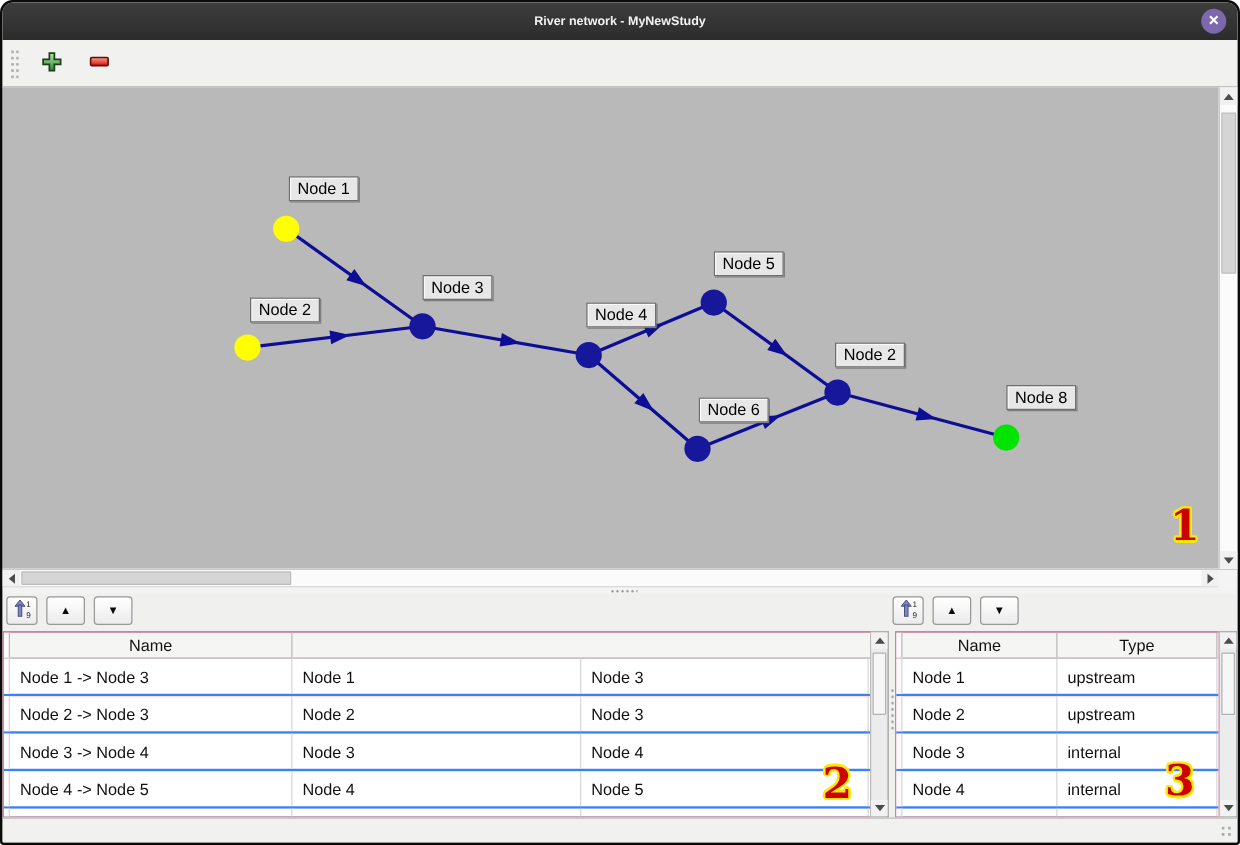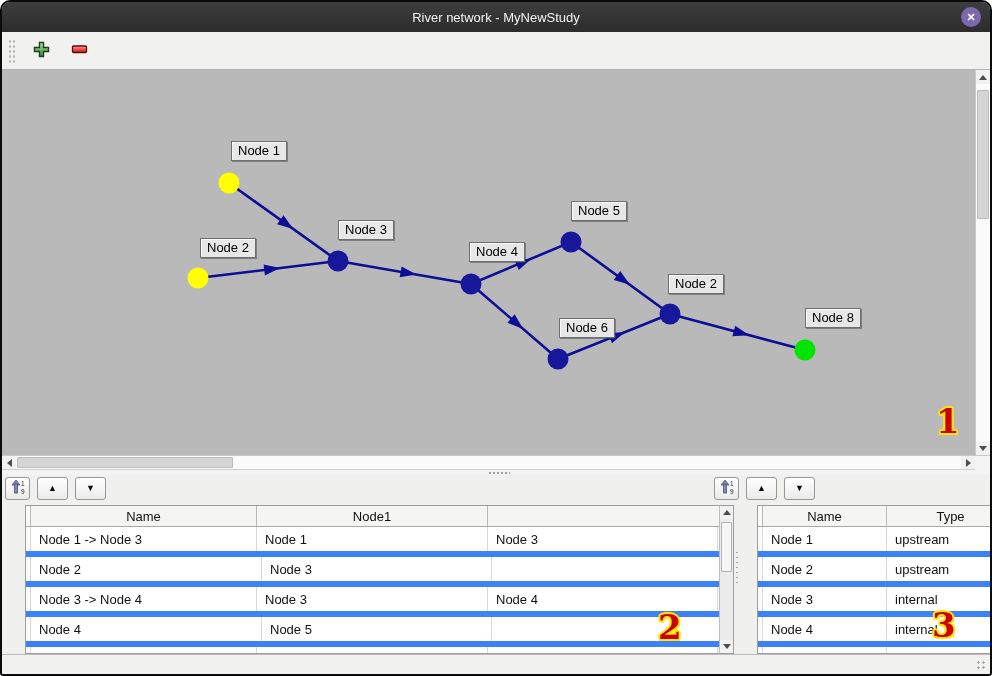--- a/index.html
+++ b/index.html
@@ -9,21 +9,21 @@
     width:992px; height:676px; border:2px solid #0b0b0b;
     border-radius:10px 10px 3px 3px; overflow:hidden; background:#f0f0ef;
     position:relative;
   }
 
   
   .titlebar {
     height:30px; background:linear-gradient(#3d3d3d,#2c2c2c);
     display:flex; align-items:center; justify-content:center; position:relative;
   }
-  .titlebar .title { color:#f3f3f3; font-size:13px; font-weight:normal; }
+  .titlebar .title { color:#f3f3f3; font-size:10px; font-weight:bold; }
   .close-btn {
     position:absolute; right:9px; top:5px; width:20px; height:20px; border-radius:50%;
     background:#7b68ad; border:none; color:#ffffff; font-size:11px; font-weight:bold;
     line-height:20px; text-align:center; cursor:pointer; padding:0;
   }
 
   
   .toolbar {
     height:38px; background:#f1f1ef; border-bottom:1px solid #b3b3b3;
     display:flex; align-items:center; gap:14px; padding-left:6px;
@@ -80,24 +80,24 @@
   .pt-btn {
     height:23px; background:linear-gradient(#ffffff,#ebebeb); border:1px solid #989898;
     border-radius:3px; display:flex; align-items:center; justify-content:center; cursor:pointer; padding:0;
   }
   .pt-btn.sort { width:25px; } .pt-btn.move { width:31px; }
   .pt-btn .tri { font-size:9px; color:#0a0a0a; line-height:9px; }
 
   
   .tables-row { height:152px; background:#f0f0ef; position:relative; padding-top:3px; display:flex; }
   .twrap { display:flex; height:149px; }
-  .tbl { background:#ec4899; border:1px solid #9c9c9c; border-right:none; overflow:hidden;margin-left:23px; }
+  .tbl { background:#ec4899; border:1px solid #9c9c9c; border-right:none; overflow:hidden; }
   .tbl-left  { width:694px; }
   .tbl-right { width:259px; }
-  .tr { display:flex; height:30px; border-bottom:6px solid #3b82f6; background:#fff; }
+  .tr { display:flex; height:30px; border-bottom:2px solid #3b82f6; background:#fff; }
   .tr.head { height:21px; background:#f5f5f4; border-bottom:1px solid #a8a8a8; }
   .td, .th { border-right:1px solid #d8d8d8; font-size:13px; color:#111; overflow:hidden; white-space:nowrap; }
   .th { display:flex; align-items:center; justify-content:center; border-right:1px solid #b9b9b9; }
   .td { display:flex; align-items:center; padding-left:8px; }
   .stub { width:5px; border-right:1px solid #d8d8d8; background:#fbfbfb; }
   .tr.head .stub { border-right:1px solid #b9b9b9; }
   .tscroll { width:15px; height:149px; background:#ececec; border:1px solid #9c9c9c; border-left:1px solid #bdbdbd; position:relative; }
   .tscroll .sb-btn { width:13px; height:13px; left:0; background:#f2f2f2; }
   .tscroll .sb-thumb { left:1px; width:11px; background:#f6f6f6; border:1px solid #b2b2b2; }
   .tables-gap { width:6px; position:relative; }
@@ -259,41 +259,42 @@
         </button>
     </div>
   </div>
 
   <div class="tables-row">
     <div class="twrap">
       <div class="tbl tbl-left" id="reaches-table">
           <div class="tr head">
             <div class="stub"></div>
             <div class="th" style="width: 226px;">Name</div>
-            <div class="th" style="width: 231px;">Node1</div>
           </div>
           <div class="tr">
             <div class="stub"></div>
             <div class="td" style="width: 226px;">Node 1 -&gt; Node 3</div>
             <div class="td" style="width: 231px;">Node 1</div>
             <div class="td" style="width: 230px;">Node 3</div>
           </div>
           <div class="tr">
             <div class="stub"></div>
+            <div class="td" style="width: 226px;">Node 2 -&gt; Node 3</div>
             <div class="td" style="width: 231px;">Node 2</div>
             <div class="td" style="width: 230px;">Node 3</div>
           </div>
           <div class="tr">
             <div class="stub"></div>
             <div class="td" style="width: 226px;">Node 3 -&gt; Node 4</div>
             <div class="td" style="width: 231px;">Node 3</div>
             <div class="td" style="width: 230px;">Node 4</div>
           </div>
           <div class="tr">
             <div class="stub"></div>
+            <div class="td" style="width: 226px;">Node 4 -&gt; Node 5</div>
             <div class="td" style="width: 231px;">Node 4</div>
             <div class="td" style="width: 230px;">Node 5</div>
           </div>
           <div class="tr">
             <div class="stub"></div>
             <div class="td" style="width: 226px;"></div>
             <div class="td" style="width: 231px;"></div>
             <div class="td" style="width: 230px;"></div>
           </div>
         </div>

